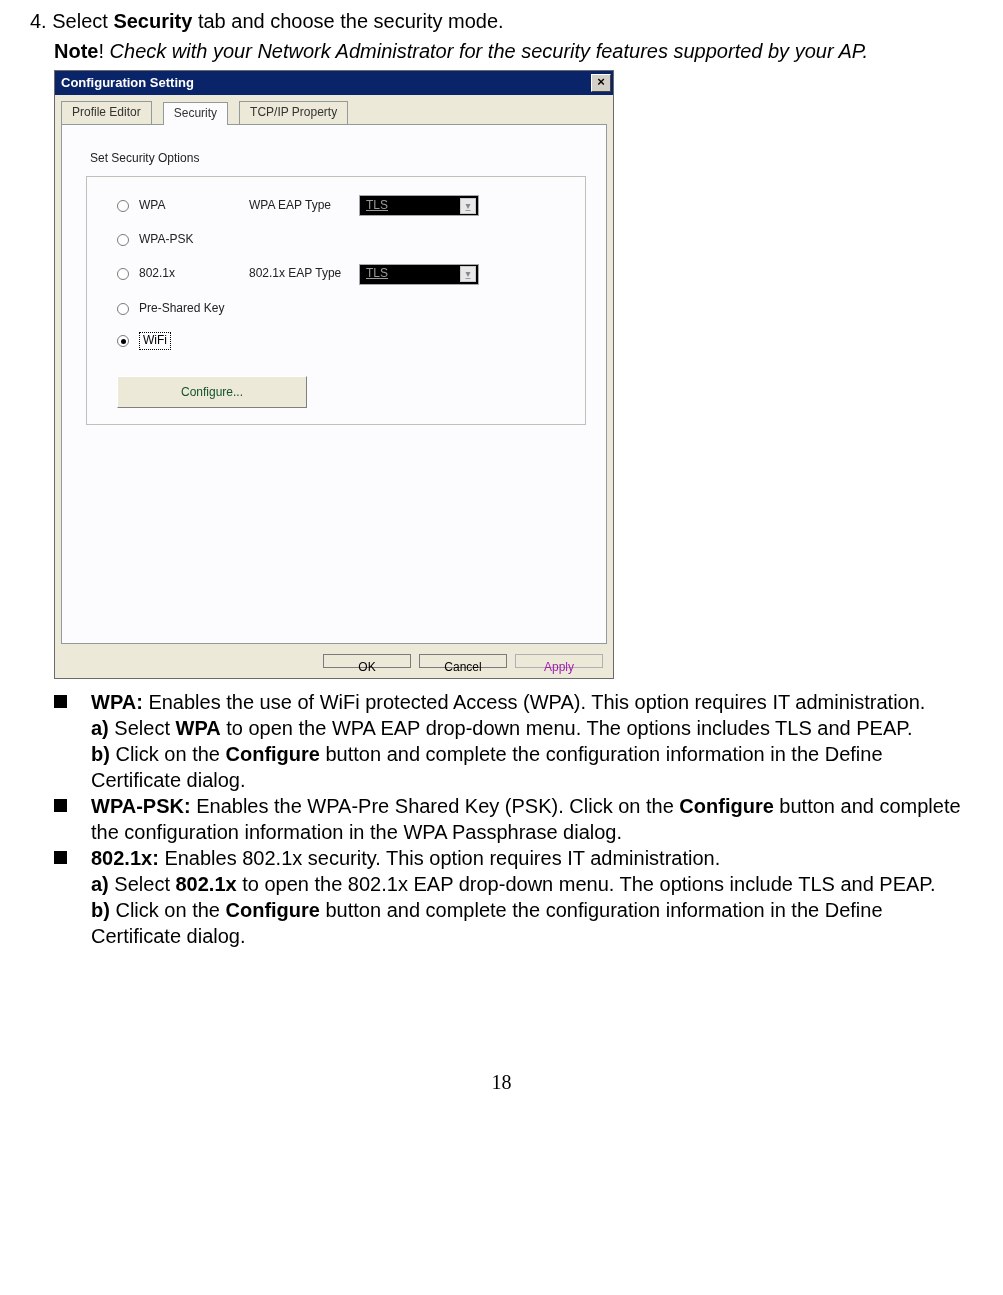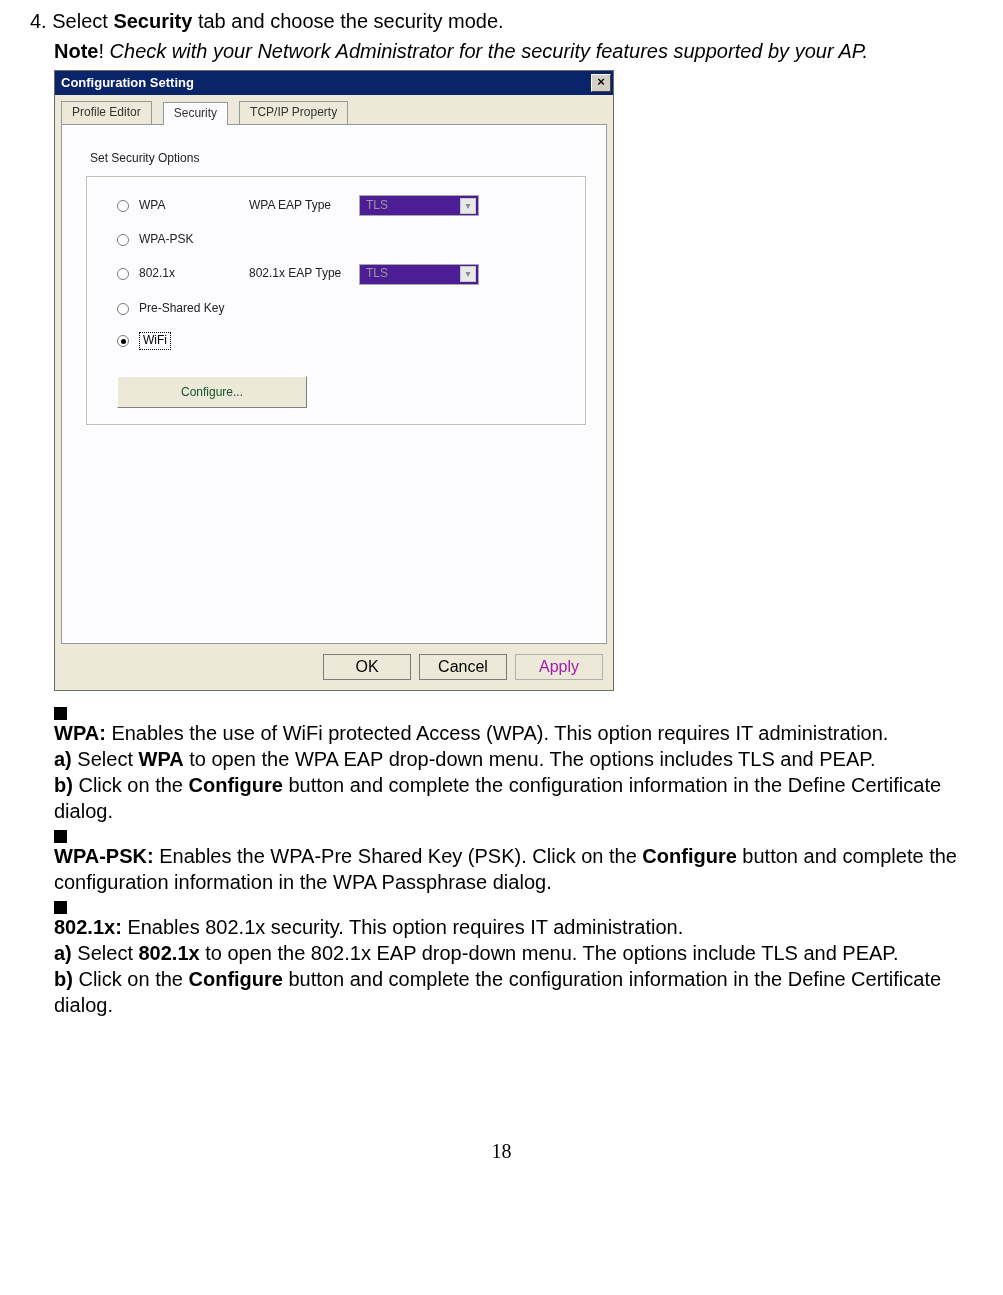--- a/index.html
+++ b/index.html
@@ -111,27 +111,28 @@
   }
   .radio-focus {
     border: 1px dotted #000;
     padding: 0 3px;
   }
   .opt-label { width: 100px; color:#222; }
   .eap-label { width: 100px; color:#222; }
   .combo {
     width: 120px; height: 21px;
     border: 1px solid #a7a6aa;
-    background: #4c1d95;
+    background: #000000;
     display: flex;
     align-items: center;
     justify-content: space-between;
     padding: 0 2px 0 6px;
     color: #9a9a9a;
     font-size: 12px;
+    text-decoration: underline;
   }
   .combo .arrow {
     width: 16px; height: 16px;
     border: 1px solid #c8c8c8;
     background: #e8e8e8;
     color: #888;
     text-align: center;
     line-height: 14px;
     font-size: 10px;
   }
@@ -149,33 +150,33 @@
     font-size: 12px;
   }
   .dialog-footer {
     background: #ece9d8;
     display: flex;
     justify-content: flex-end;
     gap: 8px;
     padding: 10px 10px 10px 0;
   }
   .dlg-btn {
-    min-width: 88px; height: 26px;
+    min-width: 88px; height: 14px;
     border: 1px solid #7b7b7b;
     background: #ece9d8;
-    font-size: 16px;
+    font-size: 12px;
     text-align: center;
     line-height: 24px;
     color: #000;
   }
   .dlg-btn.disabled { color: #a21caf; border-color:#b0b0b0; }
 
   
   .desc { margin-left: 24px; margin-top:4px; }
-  .bullet-row { display: flex; align-items: flex-start; flex-direction: column; }
+  .bullet-row { display: flex; align-items: flex-start; }
   .bullet-sq {
     width: 13px; height: 13px;
     background: #000;
     margin-top: 6px;
     margin-right: 24px;
     flex: none;
   }
   .bullet-body { flex: 1; }
 
   .pagenum {

